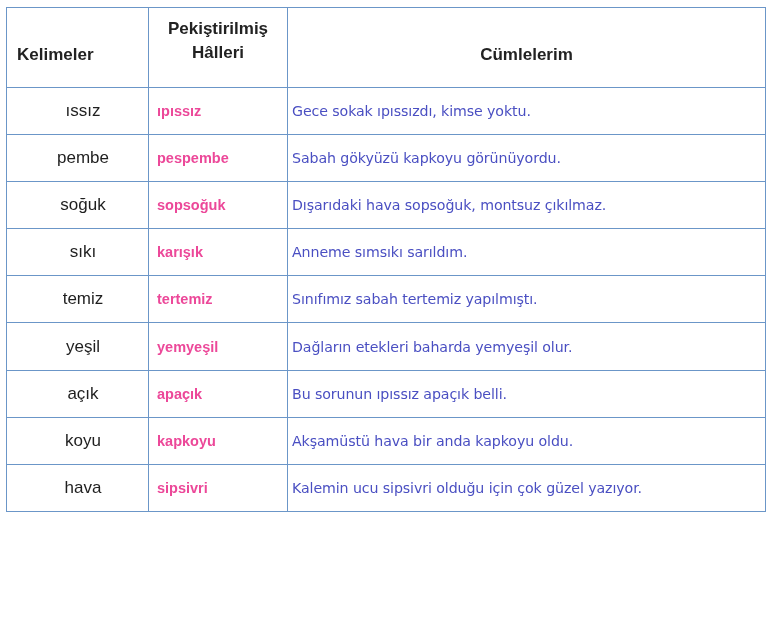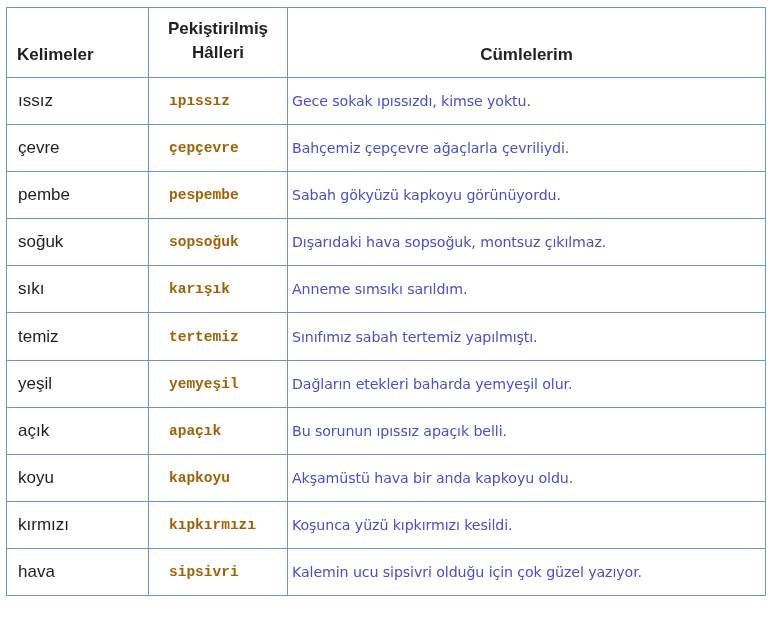--- a/index.html
+++ b/index.html
@@ -1,48 +1,43 @@
 <!DOCTYPE html>
 <html><head>
 <meta charset="utf-8">
 <style>
   html,body{margin:0;padding:0;background:#fff;}
   body{width:768px;height:637px;position:relative;overflow:hidden;}
   table{position:absolute;left:6px;top:7px;border-collapse:collapse;width:760px;}
   td,th{border:1.5px solid #6b96c8;padding:0;}
-  th{height:57px;font-family:"Liberation Sans",sans-serif;font-weight:bold;font-size:17px;color:#222;vertical-align:bottom;padding-bottom:12px;}
+  th{height:57px;font-family:"Liberation Sans",sans-serif;font-weight:bold;font-size:17px;color:#222;vertical-align:bottom;padding-bottom:22px;}
   th.c1{text-align:left;padding-left:10px;width:131px;}
   th.c2{text-align:center;width:138px;line-height:24px;}
   th.c3{text-align:center;}
   td{height:46.1px;vertical-align:middle;}
-  td.w{font-family:"Liberation Sans",sans-serif;font-size:17px;color:#1f1f1f;padding-left:11px;}
-  td.p{font-family:Liberation Mono, monospace;font-weight:bold;font-size:14.5px;color:#a16207;padding-left:20px;white-space:nowrap;}
+  td.w{font-family:"Liberation Sans",sans-serif;font-size:17px;color:#1f1f1f;padding-left:11px;text-align:center;}
+  td.p{font-family:Liberation Sans, sans-serif;font-weight:bold;font-size:14.5px;color:#ec4899;padding-left:8px;white-space:nowrap;}
   td.s{font-family:"DejaVu Sans",sans-serif;font-weight:normal;font-size:14.2px;color:#4a4fc2;padding-left:4px;white-space:nowrap;letter-spacing:-0.1px;}
 </style>
 </head>
 <body>
 
 <table>
   <thead>
     <tr>
       <th class="c1">Kelimeler</th>
       <th class="c2"><span>Pekiştirilmiş</span><br><span>Hâlleri</span></th>
       <th class="c3">Cümlelerim</th>
     </tr>
   </thead>
   <tbody>
     <tr>
         <td class="w">ıssız</td>
         <td class="p">ıpıssız</td>
         <td class="s">Gece sokak ıpıssızdı, kimse yoktu.</td>
-      </tr>
-    <tr>
-        <td class="w">çevre</td>
-        <td class="p">çepçevre</td>
-        <td class="s">Bahçemiz çepçevre ağaçlarla çevriliydi.</td>
       </tr>
     <tr>
         <td class="w">pembe</td>
         <td class="p">pespembe</td>
         <td class="s">Sabah gökyüzü kapkoyu görünüyordu.</td>
       </tr>
     <tr>
         <td class="w">soğuk</td>
         <td class="p">sopsoğuk</td>
         <td class="s">Dışarıdaki hava sopsoğuk, montsuz çıkılmaz.</td>
@@ -66,23 +61,18 @@
         <td class="w">açık</td>
         <td class="p">apaçık</td>
         <td class="s">Bu sorunun ıpıssız apaçık belli.</td>
       </tr>
     <tr>
         <td class="w">koyu</td>
         <td class="p">kapkoyu</td>
         <td class="s">Akşamüstü hava bir anda kapkoyu oldu.</td>
       </tr>
     <tr>
-        <td class="w">kırmızı</td>
-        <td class="p">kıpkırmızı</td>
-        <td class="s">Koşunca yüzü kıpkırmızı kesildi.</td>
-      </tr>
-    <tr>
         <td class="w">hava</td>
         <td class="p">sipsivri</td>
         <td class="s">Kalemin ucu sipsivri olduğu için çok güzel yazıyor.</td>
       </tr>
   </tbody>
 </table>
 
 </body></html>

